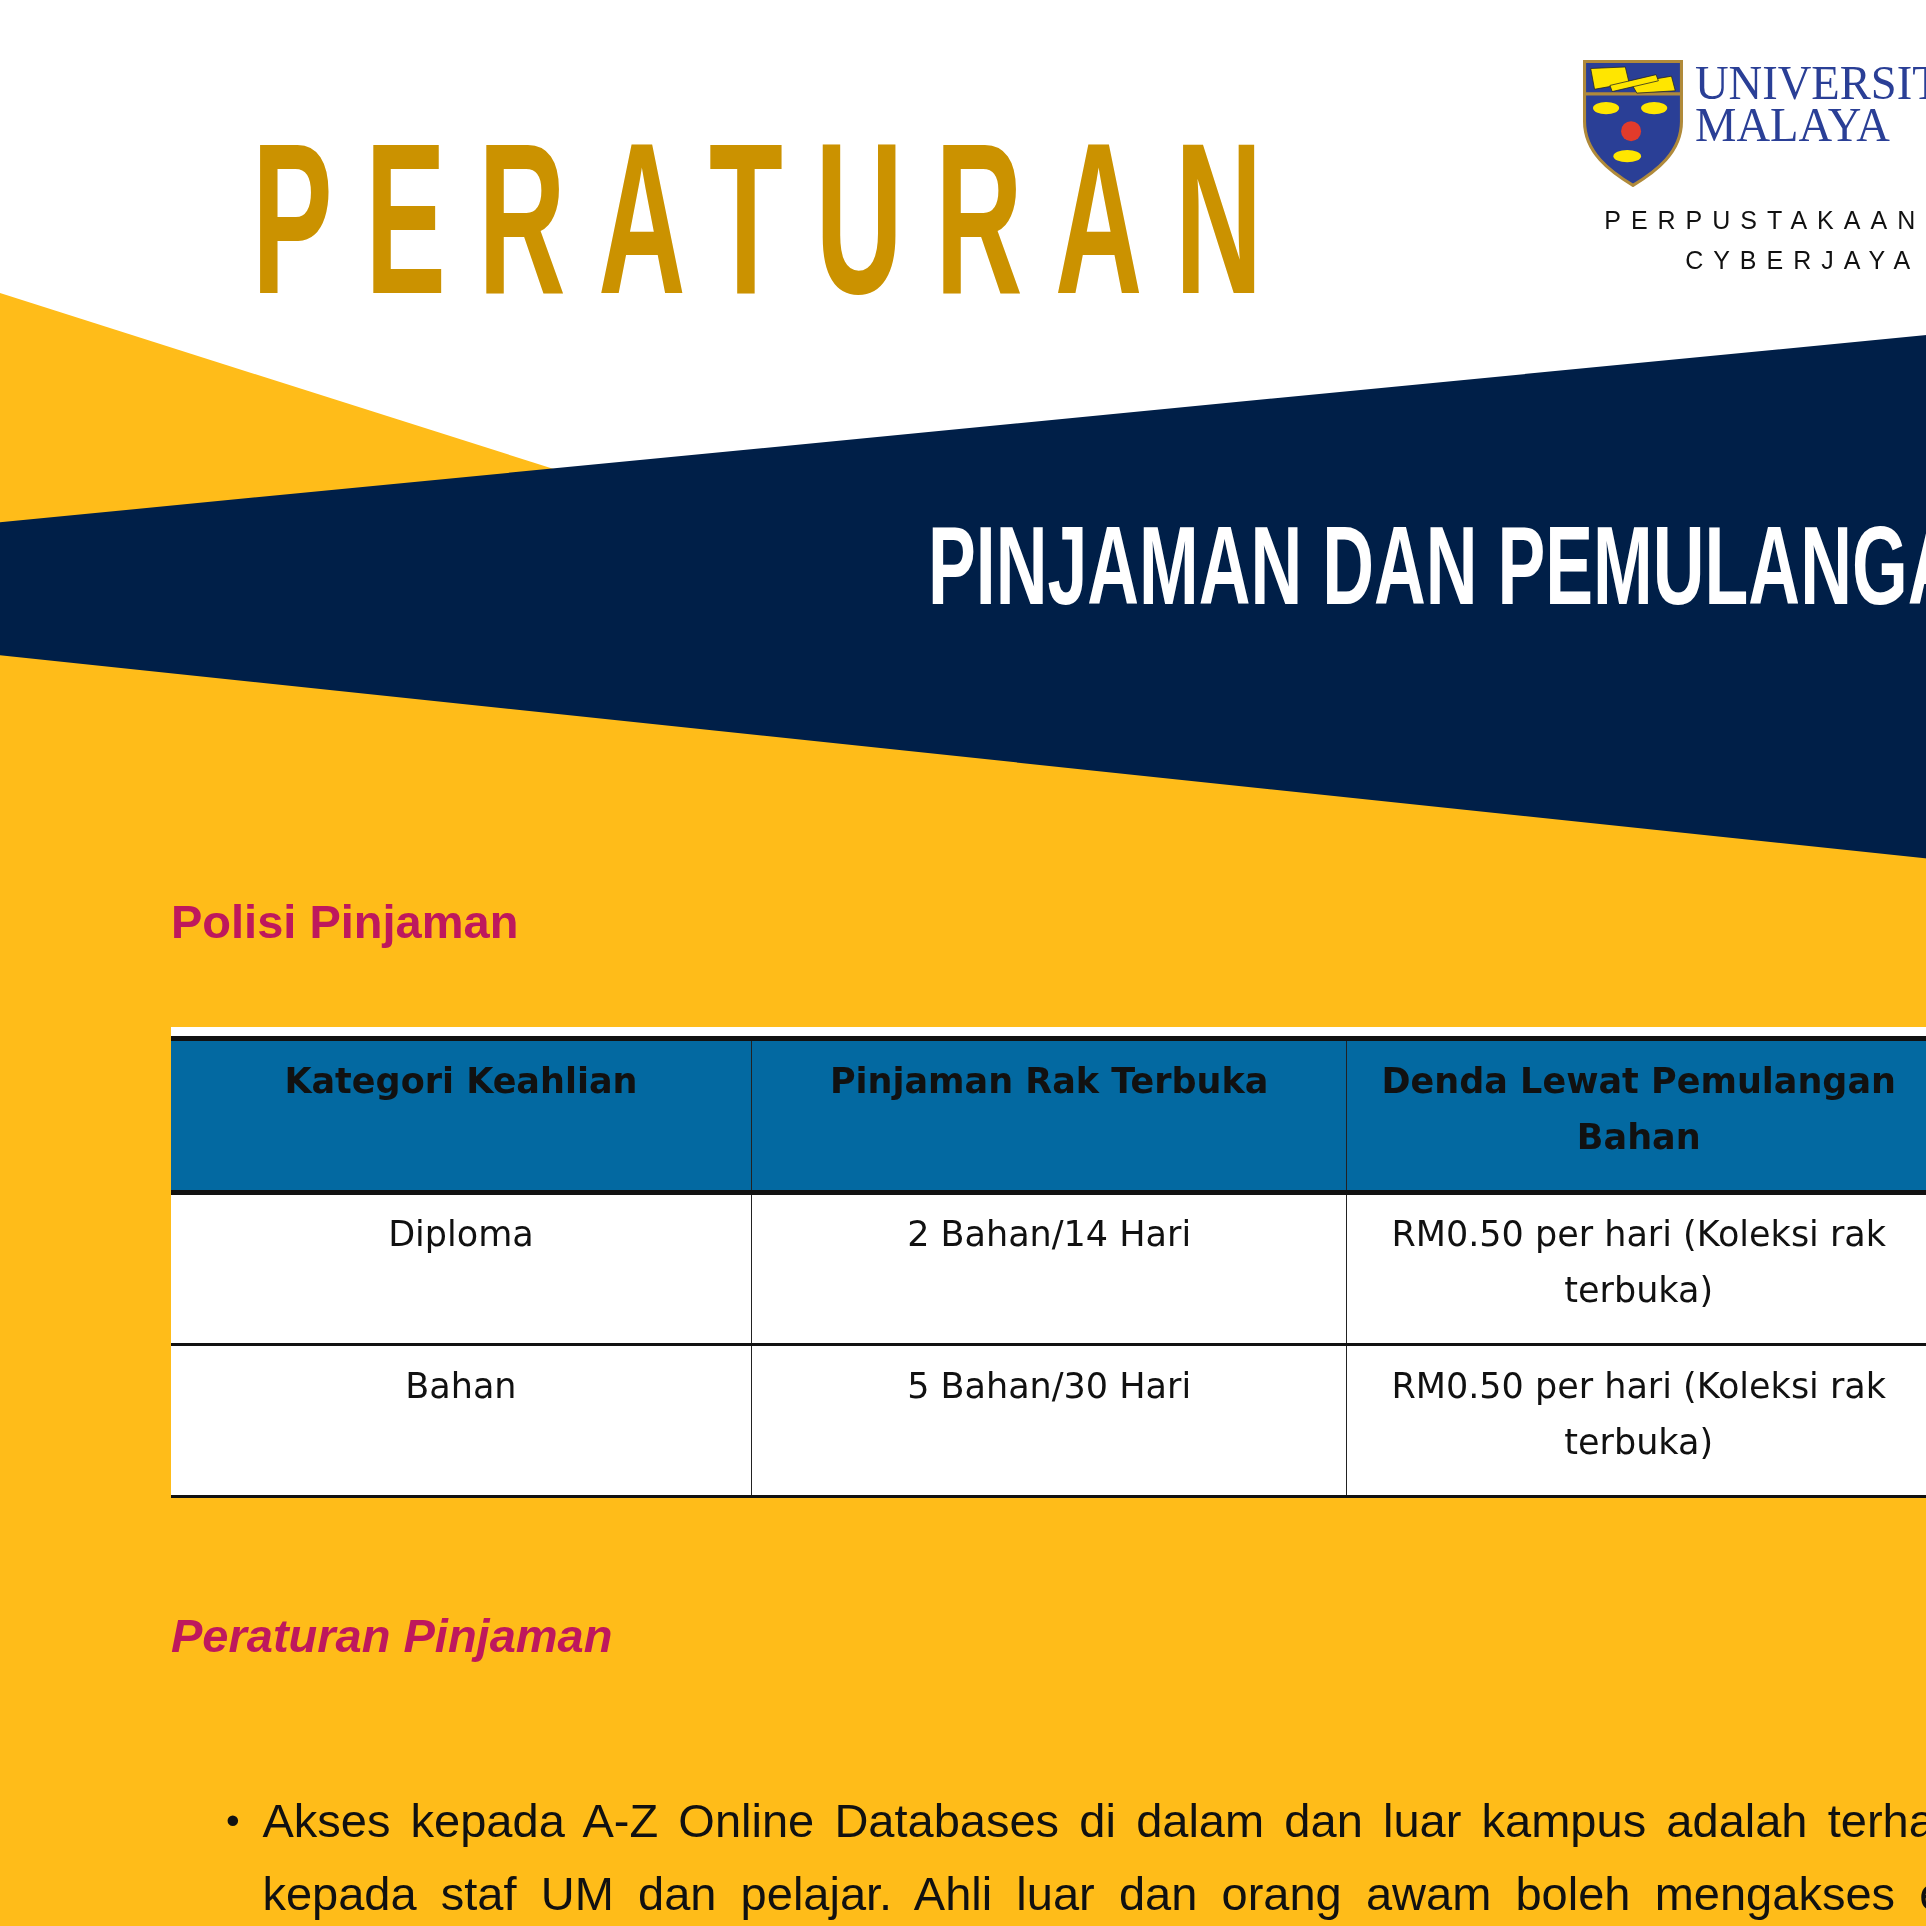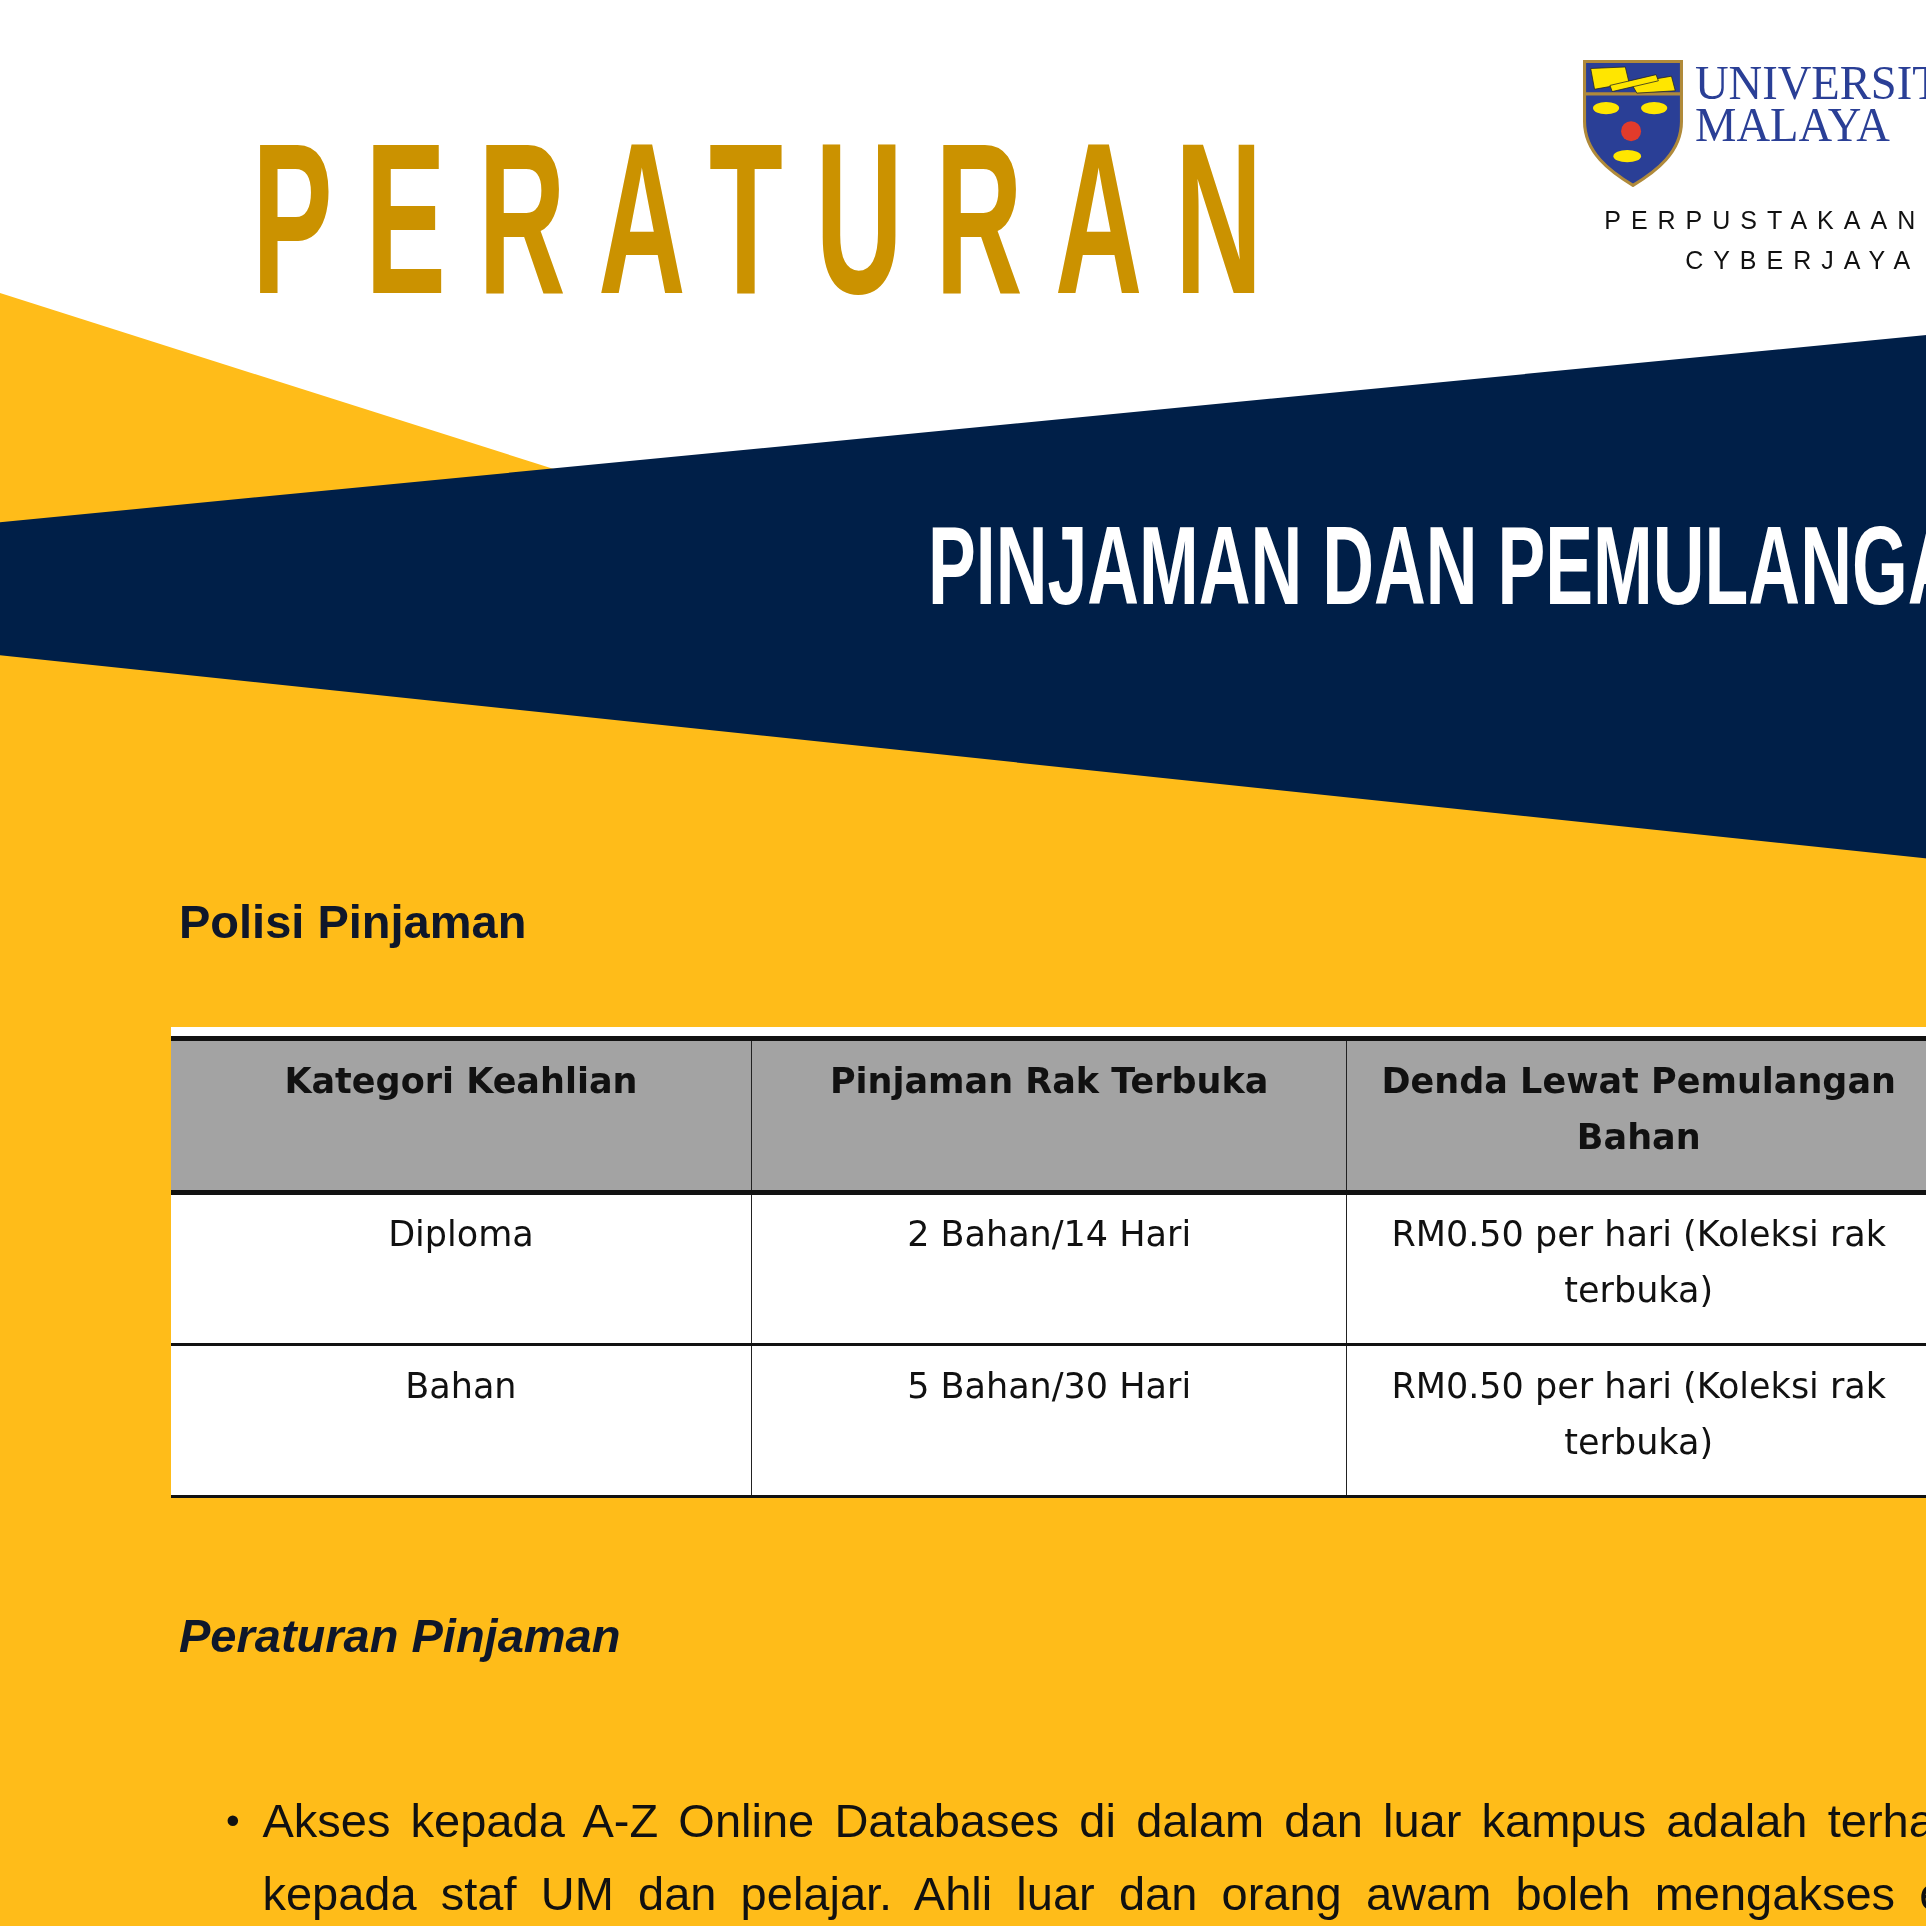--- a/index.html
+++ b/index.html
@@ -11,30 +11,30 @@
 
     .logo-wrap { left: 1583px; top: 60px; width: 424px; }
     .crest { position: absolute; left: 0; top: 0; width: 100px; height: 127px; }
     .uni-name { position: absolute; left: 112px; top: 1.9px; font-family: "Liberation Serif", serif; color: #2a3f96; font-size: 49px; line-height: 42px; white-space: nowrap; transform: scaleX(0.95); transform-origin: left top; }
     .lib-line { position: absolute; left: -3.9px; width: 447px; text-align: center; font-family: "Liberation Sans", sans-serif; color: #111111; font-size: 25px; letter-spacing: 10px; white-space: nowrap; }
     .lib-line.l1 { top: 146px; }
     .lib-line.l2 { top: 186px; }
 
     .subtitle { left: 928px; top: 510px; color: #ffffff; font-weight: 700; font-size: 112px; line-height: 1; white-space: nowrap; transform: scaleX(0.64); transform-origin: left top; }
 
-    .section-heading { left: 171px; color: #0f172a; font-weight: 700; font-size: 47px; line-height: 1; white-space: nowrap; margin-left: 8px; }
+    .section-heading { left: 171px; color: #be185d; font-weight: 700; font-size: 47px; line-height: 1; white-space: nowrap; }
     .h-polisi { top: 898px; }
     .h-peraturan { top: 1612px; font-style: italic; }
 
     .table-wrap { left: 171px; top: 1027px; width: 1759px; background: #ffffff; padding-top: 9.2px; }
     table.policy { border-collapse: collapse; width: 100%; font-family: "DejaVu Sans", sans-serif; font-size: 35px; color: #111111; }
     table.policy th, table.policy td { text-align: center; vertical-align: top; border-left: 1.9px solid #222; border-right: 1.9px solid #222; padding: 11.6px 11.6px 0 11.6px; line-height: 56px; }
     table.policy tr th:first-child, table.policy tr td:first-child { border-left: none; }
     table.policy tr th:last-child, table.policy tr td:last-child { border-right: none; }
-    table.policy thead th { background: #a3a3a3; font-weight: 700; height: 137px; border-top: 5.4px solid #111; border-bottom: 5.4px solid #111; }
+    table.policy thead th { background: #0369a1; font-weight: 700; height: 137px; border-top: 5.4px solid #111; border-bottom: 5.4px solid #111; }
     table.policy tbody td { font-weight: 400; height: 137px; border-bottom: 3.9px solid #111; }
     .c1 { width: 582px; } .c2 { width: 597px; } .c3 { width: 580px; }
 
     .rules-list { left: 247px; top: 1784px; width: 1714px; margin: 0; padding: 0; list-style: none; color: #111111; font-size: 47px; line-height: 73px; }
     .rules-list li { position: relative; padding-left: 15.4px; text-align: justify; margin-bottom: 73px; }
     .bullet { position: absolute; left: -21px; top: 0; font-size: 39px; }
   </style>
 </head>
 <body>
 

